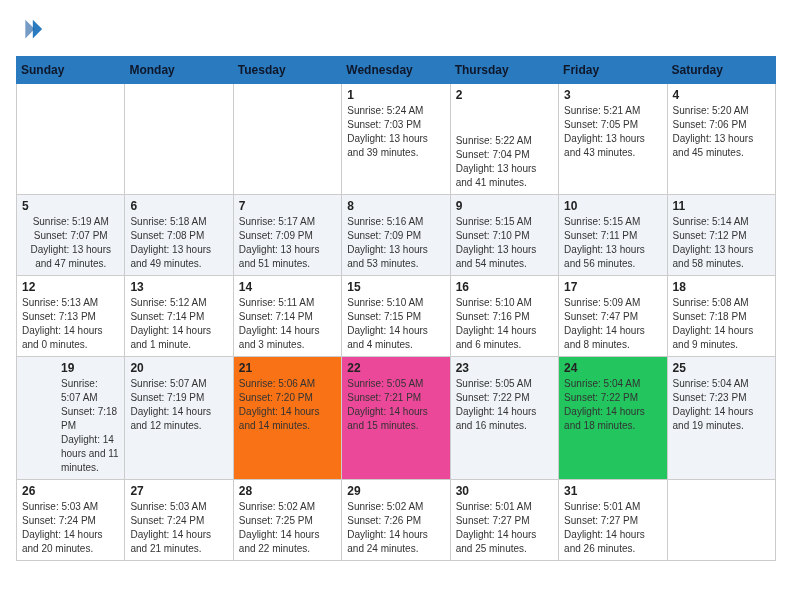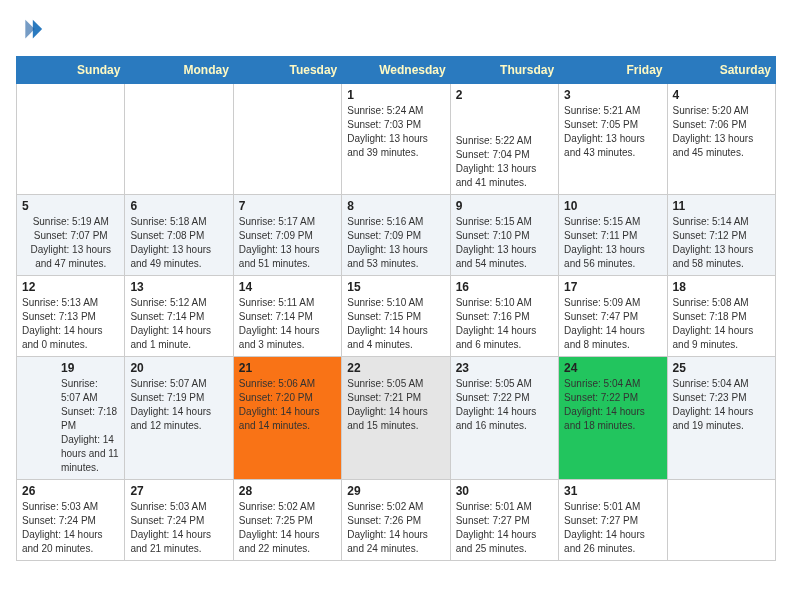--- a/index.html
+++ b/index.html
@@ -47,23 +47,23 @@
       font-size: 15px;
       color: #444;
     }
     .calendar {
       width: 100%;
       border-collapse: collapse;
       font-size: 11px;
     }
     .calendar th {
       background: #2a7abf;
-      color: #fef9c3;
+      color: #0f172a;
       padding: 6px 4px;
-      text-align: right;
+      text-align: left;
       font-size: 12px;
       font-weight: bold;
       border: 1px solid #2a7abf;
     }
     .calendar td {
       border: 1px solid #ccc;
       vertical-align: top;
       padding: 4px 5px;
       width: 108px;
       min-height: 80px;
@@ -252,21 +252,21 @@
           <div class="day-info" style="white-space: pre-line;">Sunrise: 5:07 AM
 Sunset: 7:19 PM
 Daylight: 14 hours and 12 minutes.</div>
         </td>
         <td style="background: #f97316;">
           <div class="day-number">21</div>
           <div class="day-info" style="white-space: pre-line;">Sunrise: 5:06 AM
 Sunset: 7:20 PM
 Daylight: 14 hours and 14 minutes.</div>
         </td>
-        <td style="background: #e5e5e5;">
+        <td style="background: #ec4899;">
           <div class="day-number">22</div>
           <div class="day-info" style="white-space: pre-line;">Sunrise: 5:05 AM
 Sunset: 7:21 PM
 Daylight: 14 hours and 15 minutes.</div>
         </td>
         <td style="background: rgb(240, 244, 248);">
           <div class="day-number">23</div>
           <div class="day-info" style="white-space: pre-line;">Sunrise: 5:05 AM
 Sunset: 7:22 PM
 Daylight: 14 hours and 16 minutes.</div>

